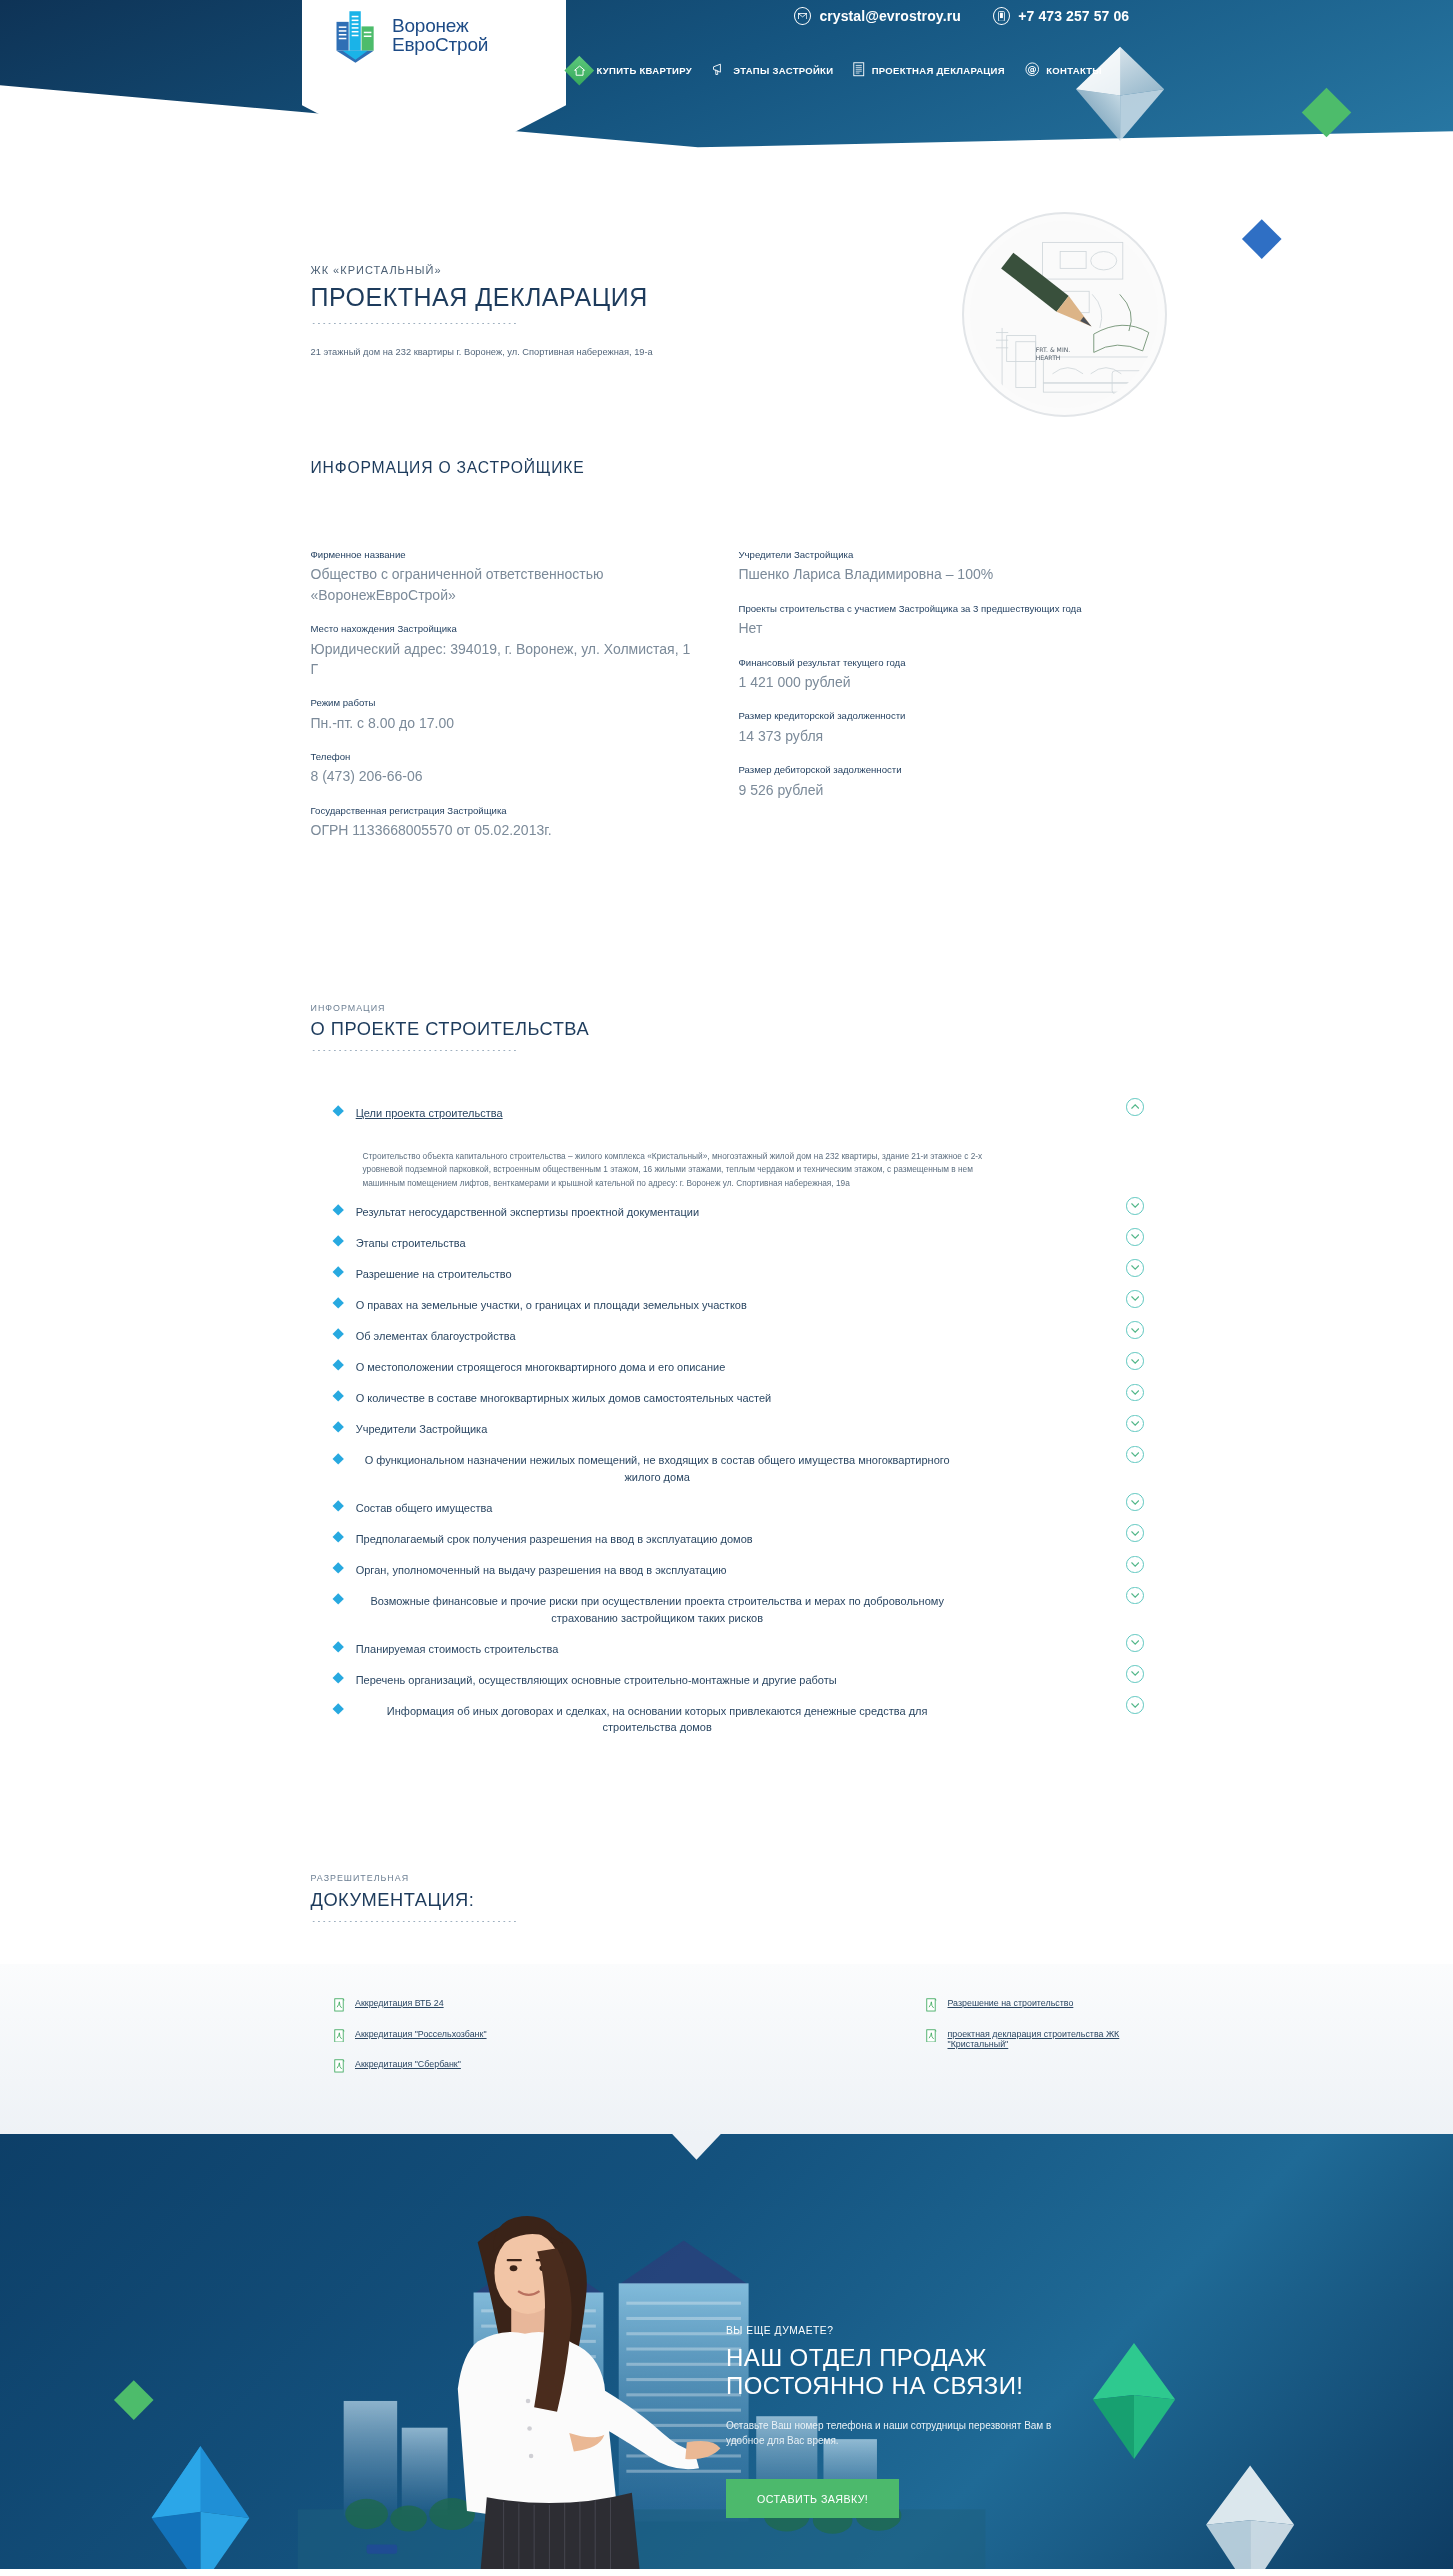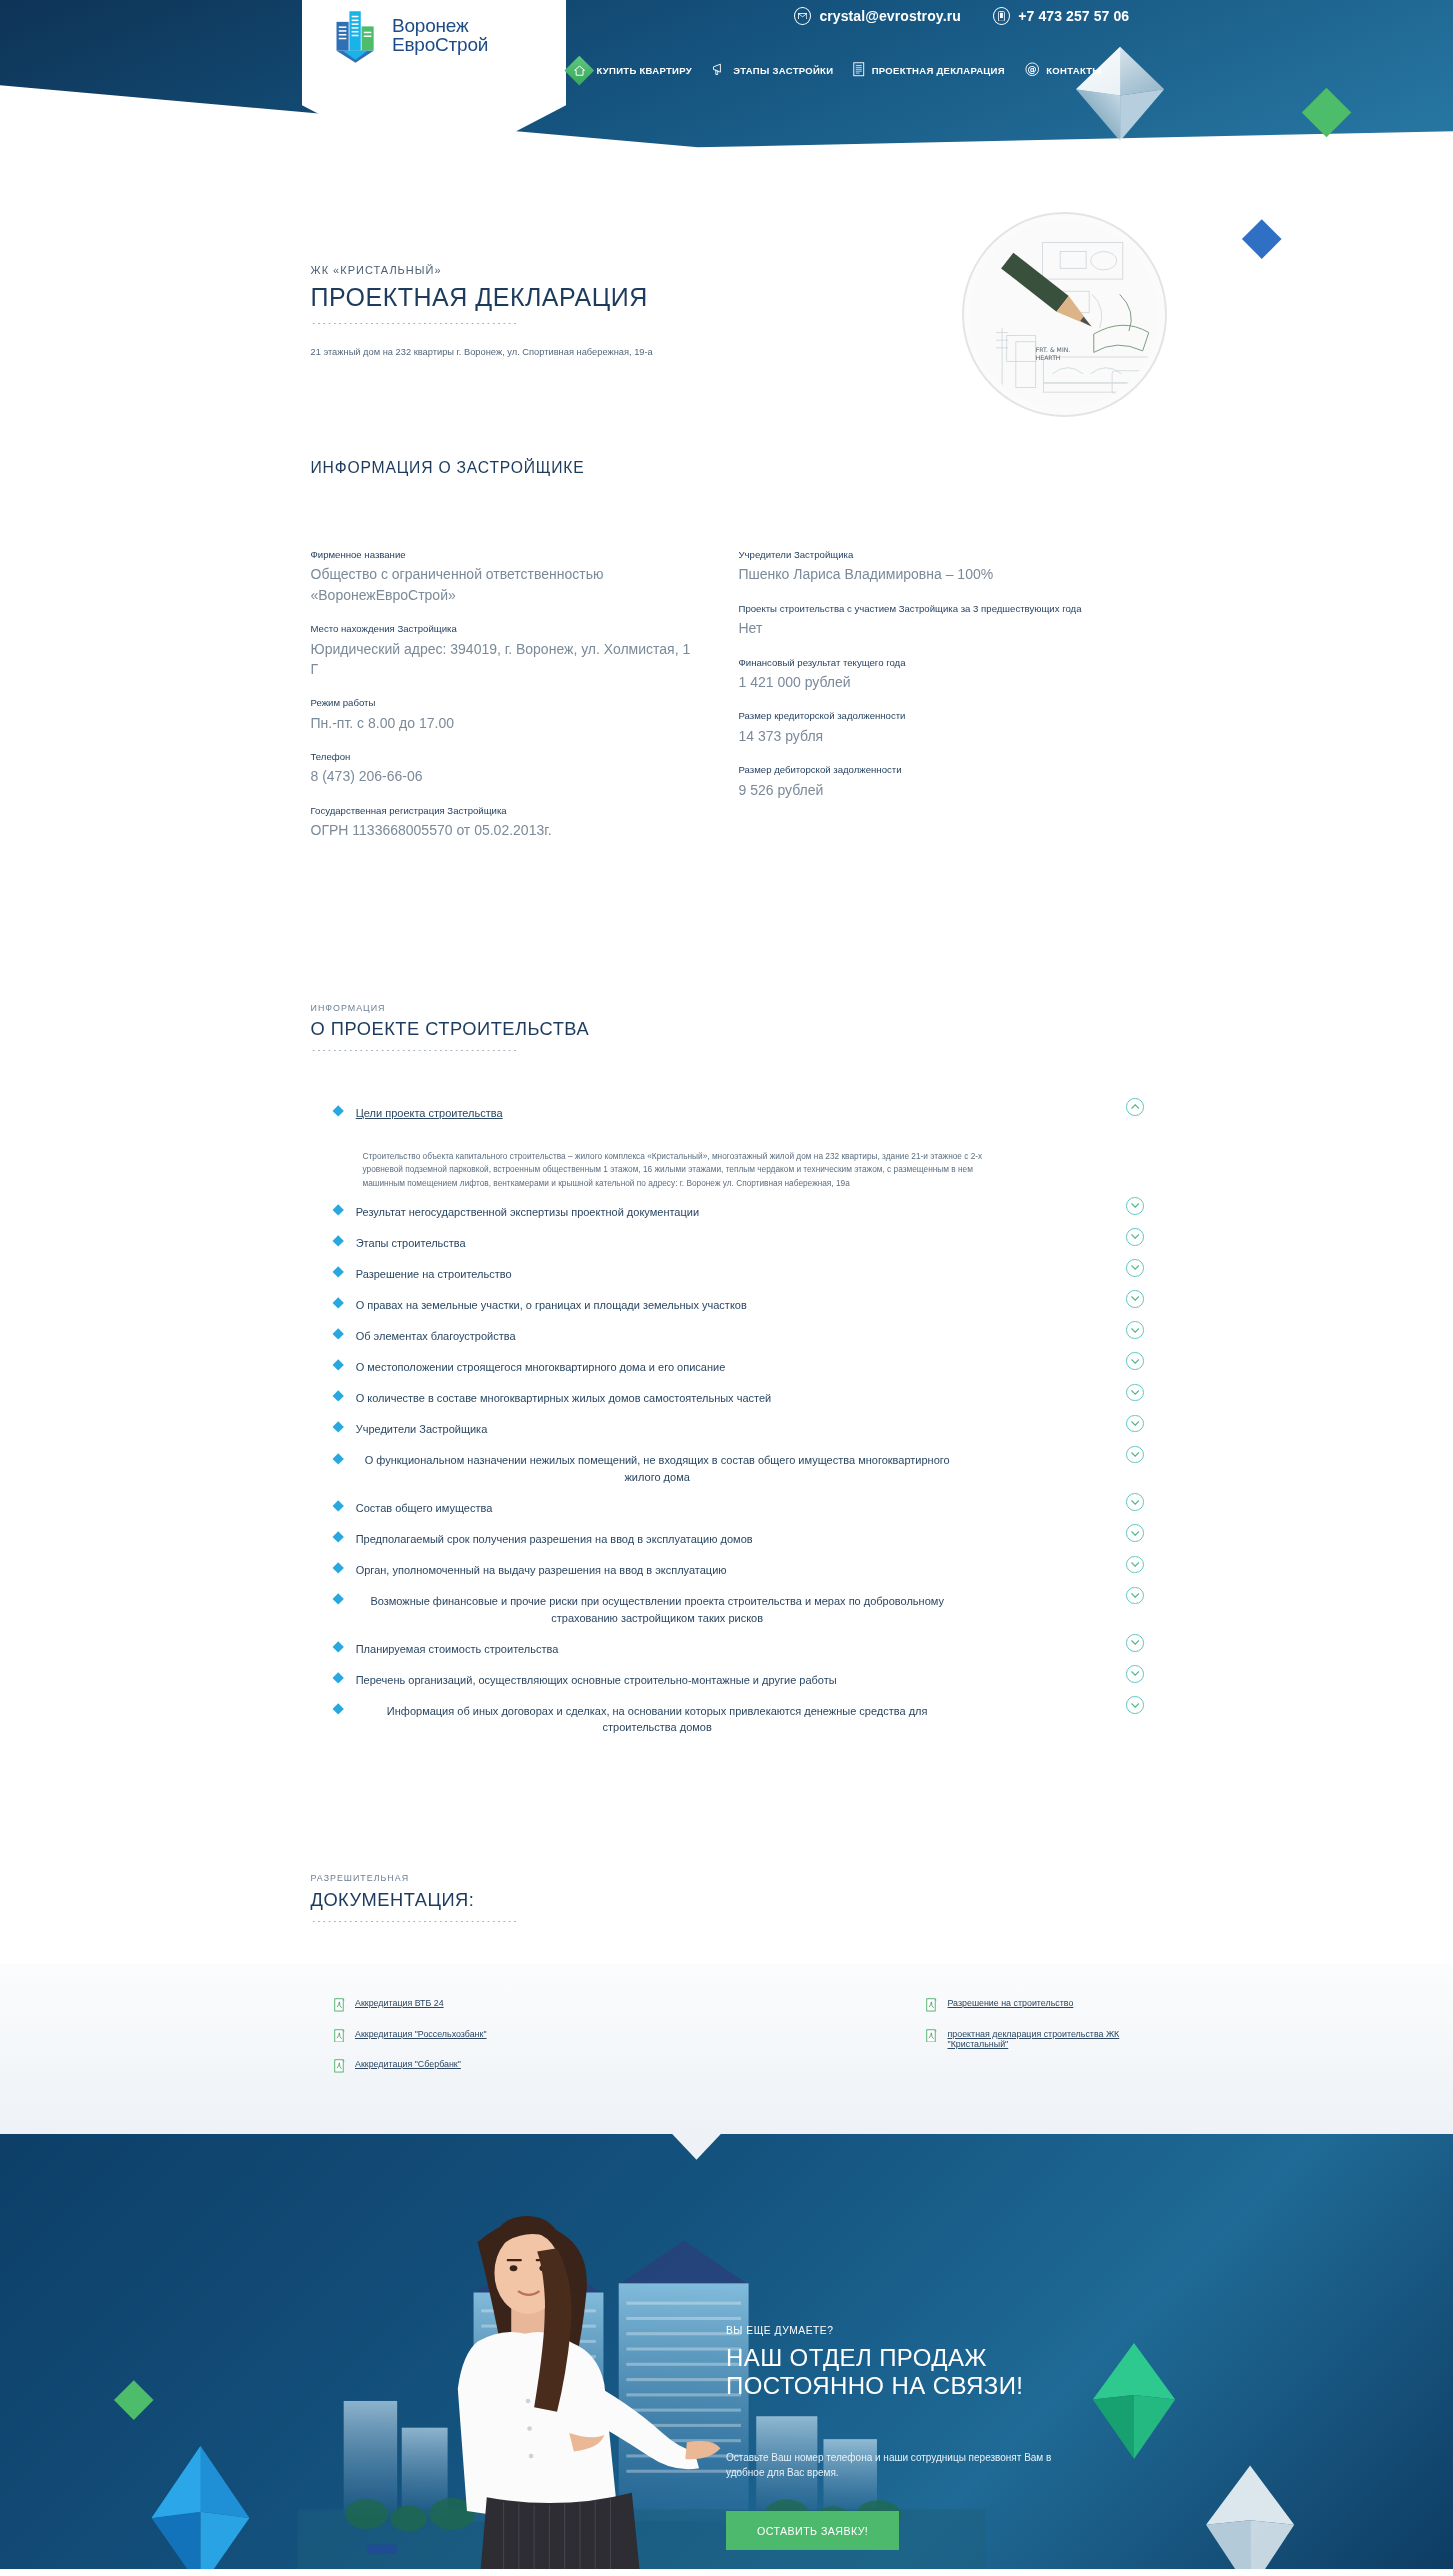--- a/index.html
+++ b/index.html
@@ -196,21 +196,21 @@
     position:absolute; left:252px; bottom:0; width:764px; height:359px;
     z-index:1; opacity:.93;
   }
   .cta-person { position:absolute; left:328px; bottom:0; width:397px; height:397px; z-index:3; }
   .cta-text { position:absolute; left:726px; top:191px; z-index:4; color:#fff; }
   .cta-kicker { font-size:10.3px; letter-spacing:0.5px; text-transform:uppercase; }
   .cta-h2 {
     margin-top:8.4px; font-size:24px; font-weight:300; line-height:1.16;
     letter-spacing:0.4px; text-transform:uppercase;
   }
-  .cta-p { margin-top:50px; font-size:10px; line-height:1.5; max-width:359px; color:#e9f1f6; }
+  .cta-p { margin-top:18px; font-size:10px; line-height:1.5; max-width:359px; color:#e9f1f6; }
   .cta-btn {
     display:inline-block; margin-top:31px;
     background:#4cb96c; color:#fff; border:0; cursor:pointer;
     font-size:10.7px; letter-spacing:0.4px; padding:13.8px 31px;
     font-family:"Liberation Sans", sans-serif;
   }
   .cr-green-cta { position:absolute; left:120px; top:252px; width:27.5px; height:27.5px; background:#4dbc6b; transform:rotate(45deg); z-index:2; }
   .cr-blue-cta  { position:absolute; left:147px; top:309px; width:107px; height:149px; z-index:2; }
   .cr-green-tall{ position:absolute; left:1089px; top:206px; width:90px; height:122px; z-index:2; }
   .cr-white-cta { position:absolute; left:1203px; top:328px; width:95px; height:134px; z-index:2; }

